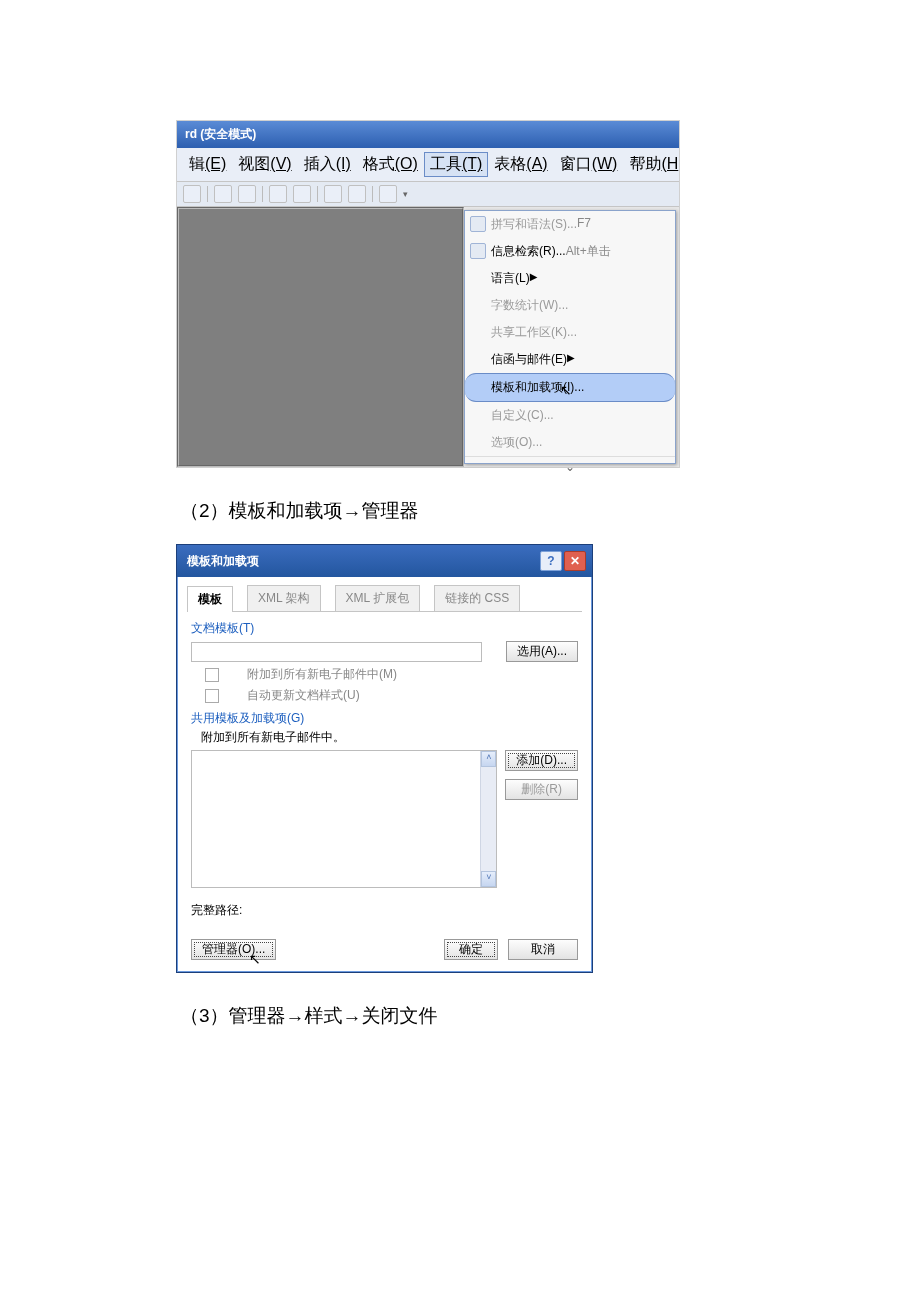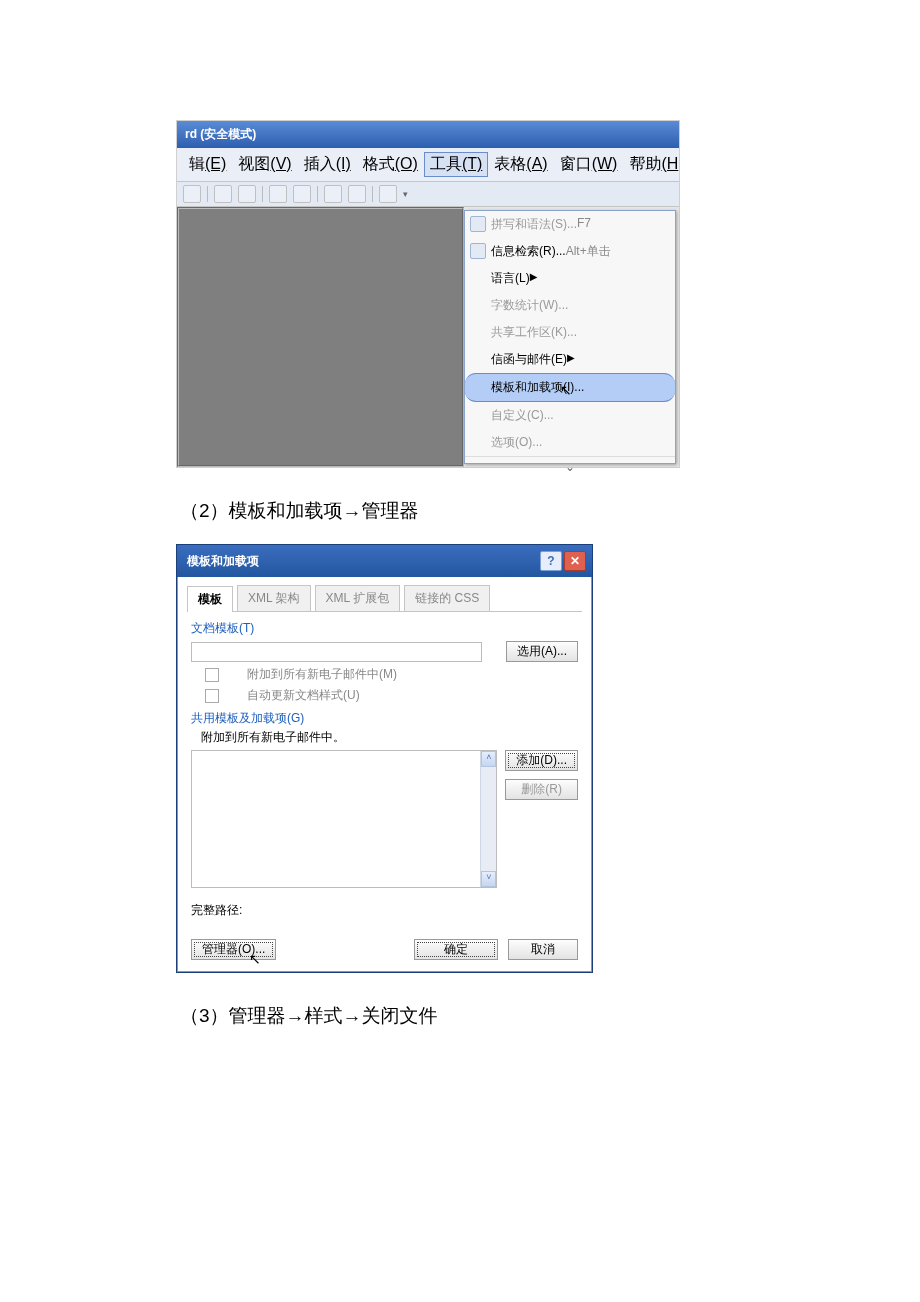--- a/index.html
+++ b/index.html
@@ -24,21 +24,21 @@
 .drow .sc{color:#888}
 .expand{text-align:center;padding:3px;color:#666;border-top:1px solid #ddd}
 .cursor{position:absolute;font-size:14px;pointer-events:none}
 .caption{color:#000000;font-size:19px;margin:0 0 20px 4px}
 .dlg{width:415px;border:1px solid #1c3f7a;background:#fff;font-size:12px;box-shadow:0 0 0 1px #6b9adf inset;margin-bottom:30px}
 .dlg-t{background:linear-gradient(#3b6dbf,#23569f);color:#fff;font-weight:bold;padding:6px 6px 6px 10px;display:flex;align-items:center;justify-content:space-between}
 .dlg-t .r{display:flex;gap:2px}
 .dlg-t .btn{width:20px;height:18px;display:flex;align-items:center;justify-content:center;border:1px solid #7ba0d8;background:#e8eef9;border-radius:2px;color:#3b6dbf;font-weight:bold}
 .dlg-t .btn.cl{background:#e06050;color:#fff;border-color:#aa3b2b}
 .tabs{display:flex;border-bottom:1px solid #c5c5c5;margin:8px 10px 0 10px}
-.tab{padding:4px 10px;border:1px solid #c5c5c5;border-bottom:none;margin-right:4px;color:#888;background:#f0f0f0;font-size:12px}
+.tab{padding:4px 10px;border:1px solid #c5c5c5;border-bottom:none;margin-right:14px;color:#888;background:#f0f0f0;font-size:12px}
 .tab.on{background:#fff;color:#000;font-weight:bold;position:relative;top:1px}
 .dlg-b{padding:8px 14px 12px 14px}
 .blue{color:#1d5fbf}
 .row{display:flex;align-items:center;gap:24px;margin:4px 0}
 .inp{height:18px;border:1px solid #bcbcbc;background:#fff;flex:1}
 .btn2{height:21px;border:1px solid #999;background:linear-gradient(#fdfdfd,#e3e3e3);padding:0 10px;font-size:12px}
 .btn2.dis{color:#9a9a9a}
 .ck{width:12px;height:12px;border:1px solid #aaa;background:#fff;margin:0 4px 0 14px}
 .list{height:136px;border:1px solid #bcbcbc;background:#fff;margin-top:4px;position:relative}
 .sbar{position:absolute;right:0;top:0;bottom:0;width:15px;background:#e8ecf5;border-left:1px solid #cfd6e4;display:flex;flex-direction:column;justify-content:space-between}
@@ -170,21 +170,21 @@
       </div>
     </div>
     <div style="margin-top:14px">完整路径:</div>
   </div>
   <div class="btm">
     <div style="position:relative">
       <button class="btn2 focus">管理器(O)...</button>
       <span class="cursor" style="left:58px;top:12px">↖</span>
     </div>
     <div class="g">
-      <button class="btn2 focus" style="width:84px">确定</button>
+      <button class="btn2 focus" style="width:54px">确定</button>
       <button class="btn2" style="width:70px">取消</button>
     </div>
   </div>
 </div>
 
 <div class="caption">（3）管理器→样式→关闭文件</div>
 
 </div>
 
 </body></html>

